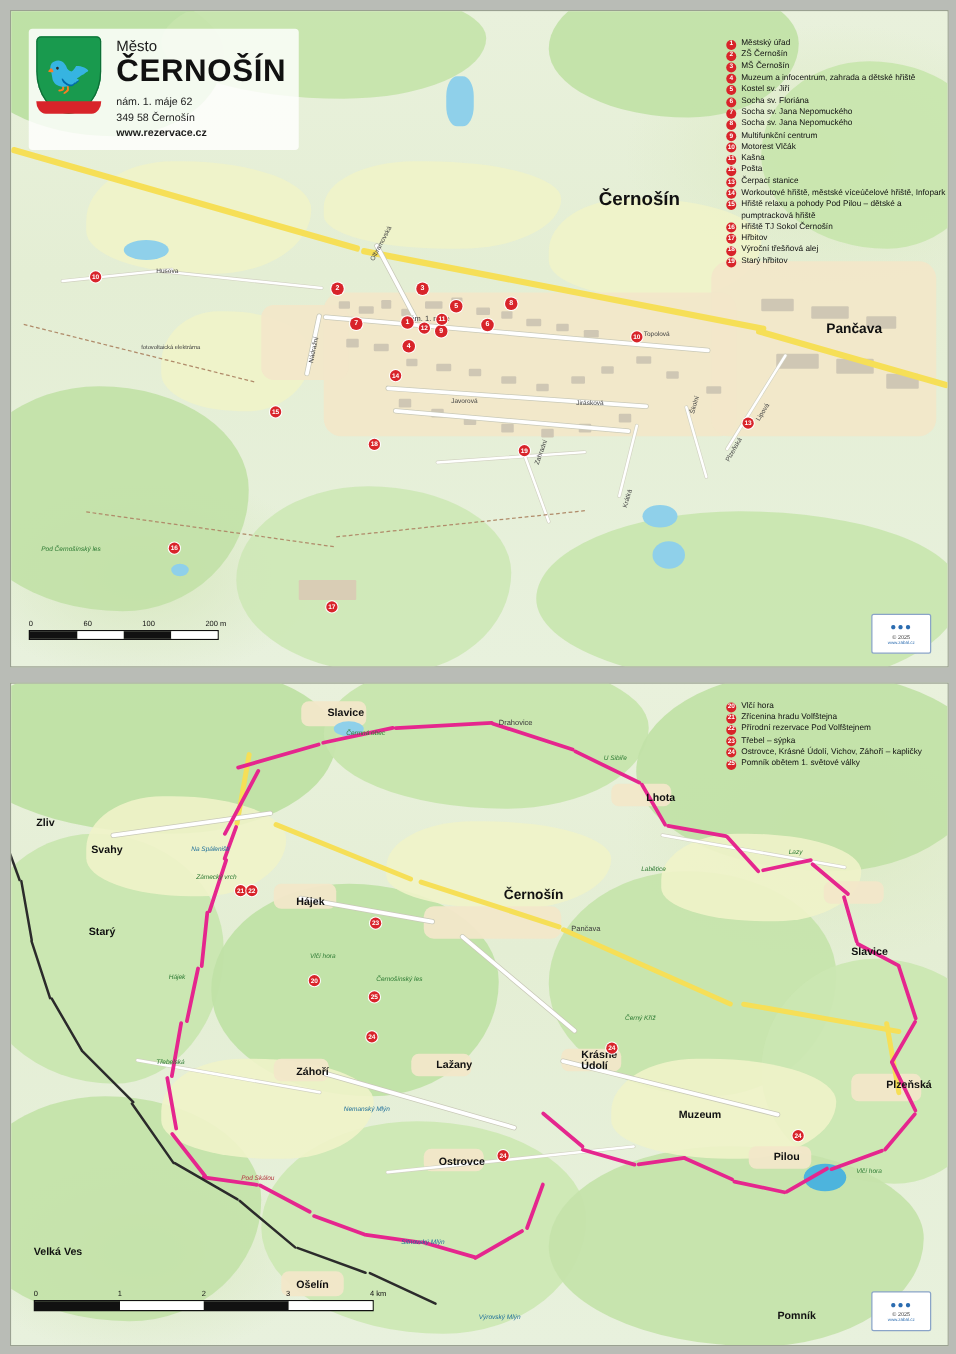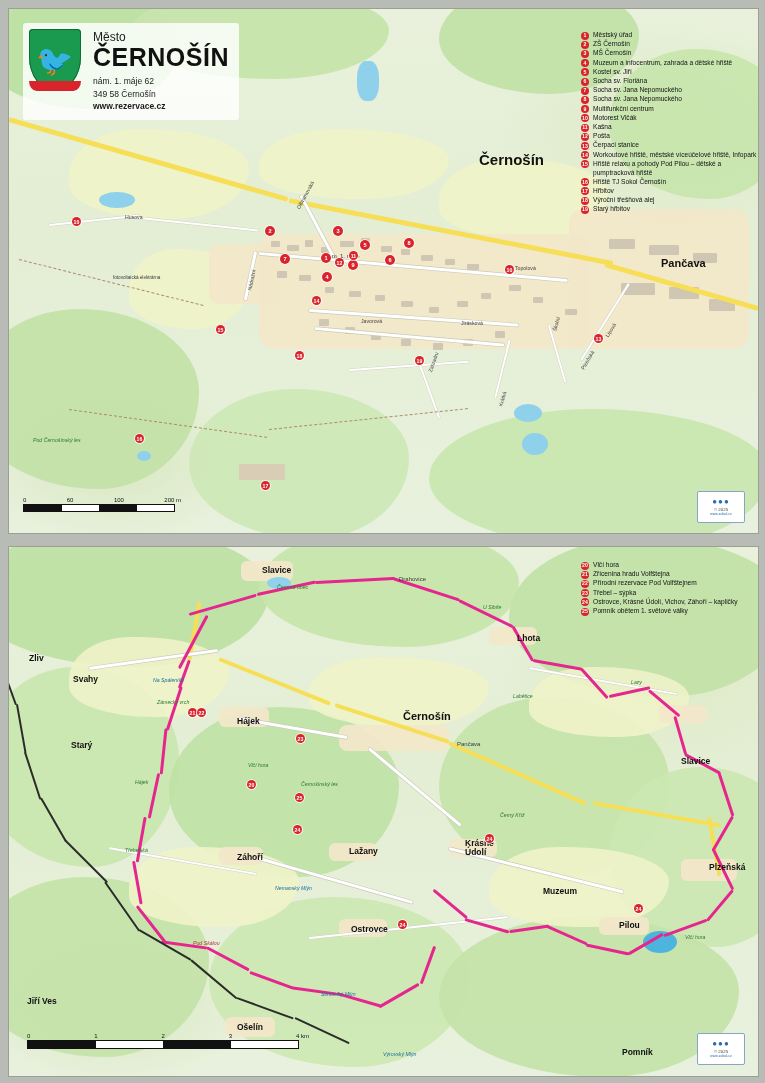--- a/index.html
+++ b/index.html
@@ -455,21 +455,21 @@
     <div class="label lbl-city-sm" style="left:394px;top:163px;">Černošín</div>
     <div class="label lbl-village" style="left:228px;top:169px;">Hájek</div>
     <div class="label lbl-village" style="left:700px;top:315px;">Plzeňská</div>
     <div class="label lbl-village" style="left:610px;top:373px;">Pilou</div>
     <div class="label lbl-village" style="left:534px;top:339px;">Muzeum</div>
     <div class="label lbl-village" style="left:456px;top:292px;width:44px;white-space:normal;line-height:1.05;">Krásné Údolí</div>
     <div class="label lbl-village" style="left:340px;top:299px;">Lažany</div>
     <div class="label lbl-village" style="left:228px;top:305px;">Záhoří</div>
     <div class="label lbl-village" style="left:342px;top:377px;">Ostrovce</div>
     <div class="label lbl-village" style="left:228px;top:475px;">Ošelín</div>
-    <div class="label lbl-village" style="left:18px;top:449px;">Jiří Ves</div>
+    <div class="label lbl-village" style="left:18px;top:449px;">Velká Ves</div>
     <div class="label lbl-village" style="left:62px;top:193px;">Starý</div>
     <div class="label lbl-village" style="left:64px;top:127px;">Svahy</div>
     <div class="label lbl-village" style="left:20px;top:106px;">Zliv</div>
     <div class="label lbl-village" style="left:613px;top:500px;">Pomník</div>
     <div class="label lbl-sm" style="left:390px;top:29px;">Drahovice</div>
     <div class="label lbl-sm" style="left:448px;top:194px;">Pančava</div>
 
     <div class="label lbl-blue" style="left:144px;top:130px;">Na Spáleništi</div>
     <div class="label lbl-green" style="left:148px;top:152px;">Zámecký vrch</div>
     <div class="label lbl-green" style="left:239px;top:215px;">Vlčí hora</div>

